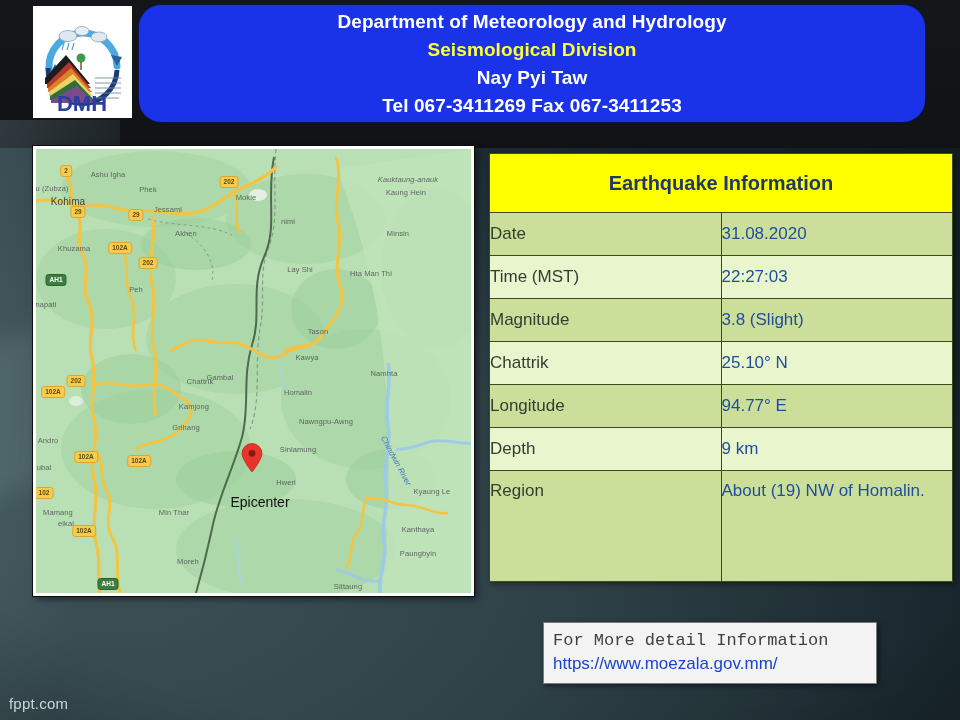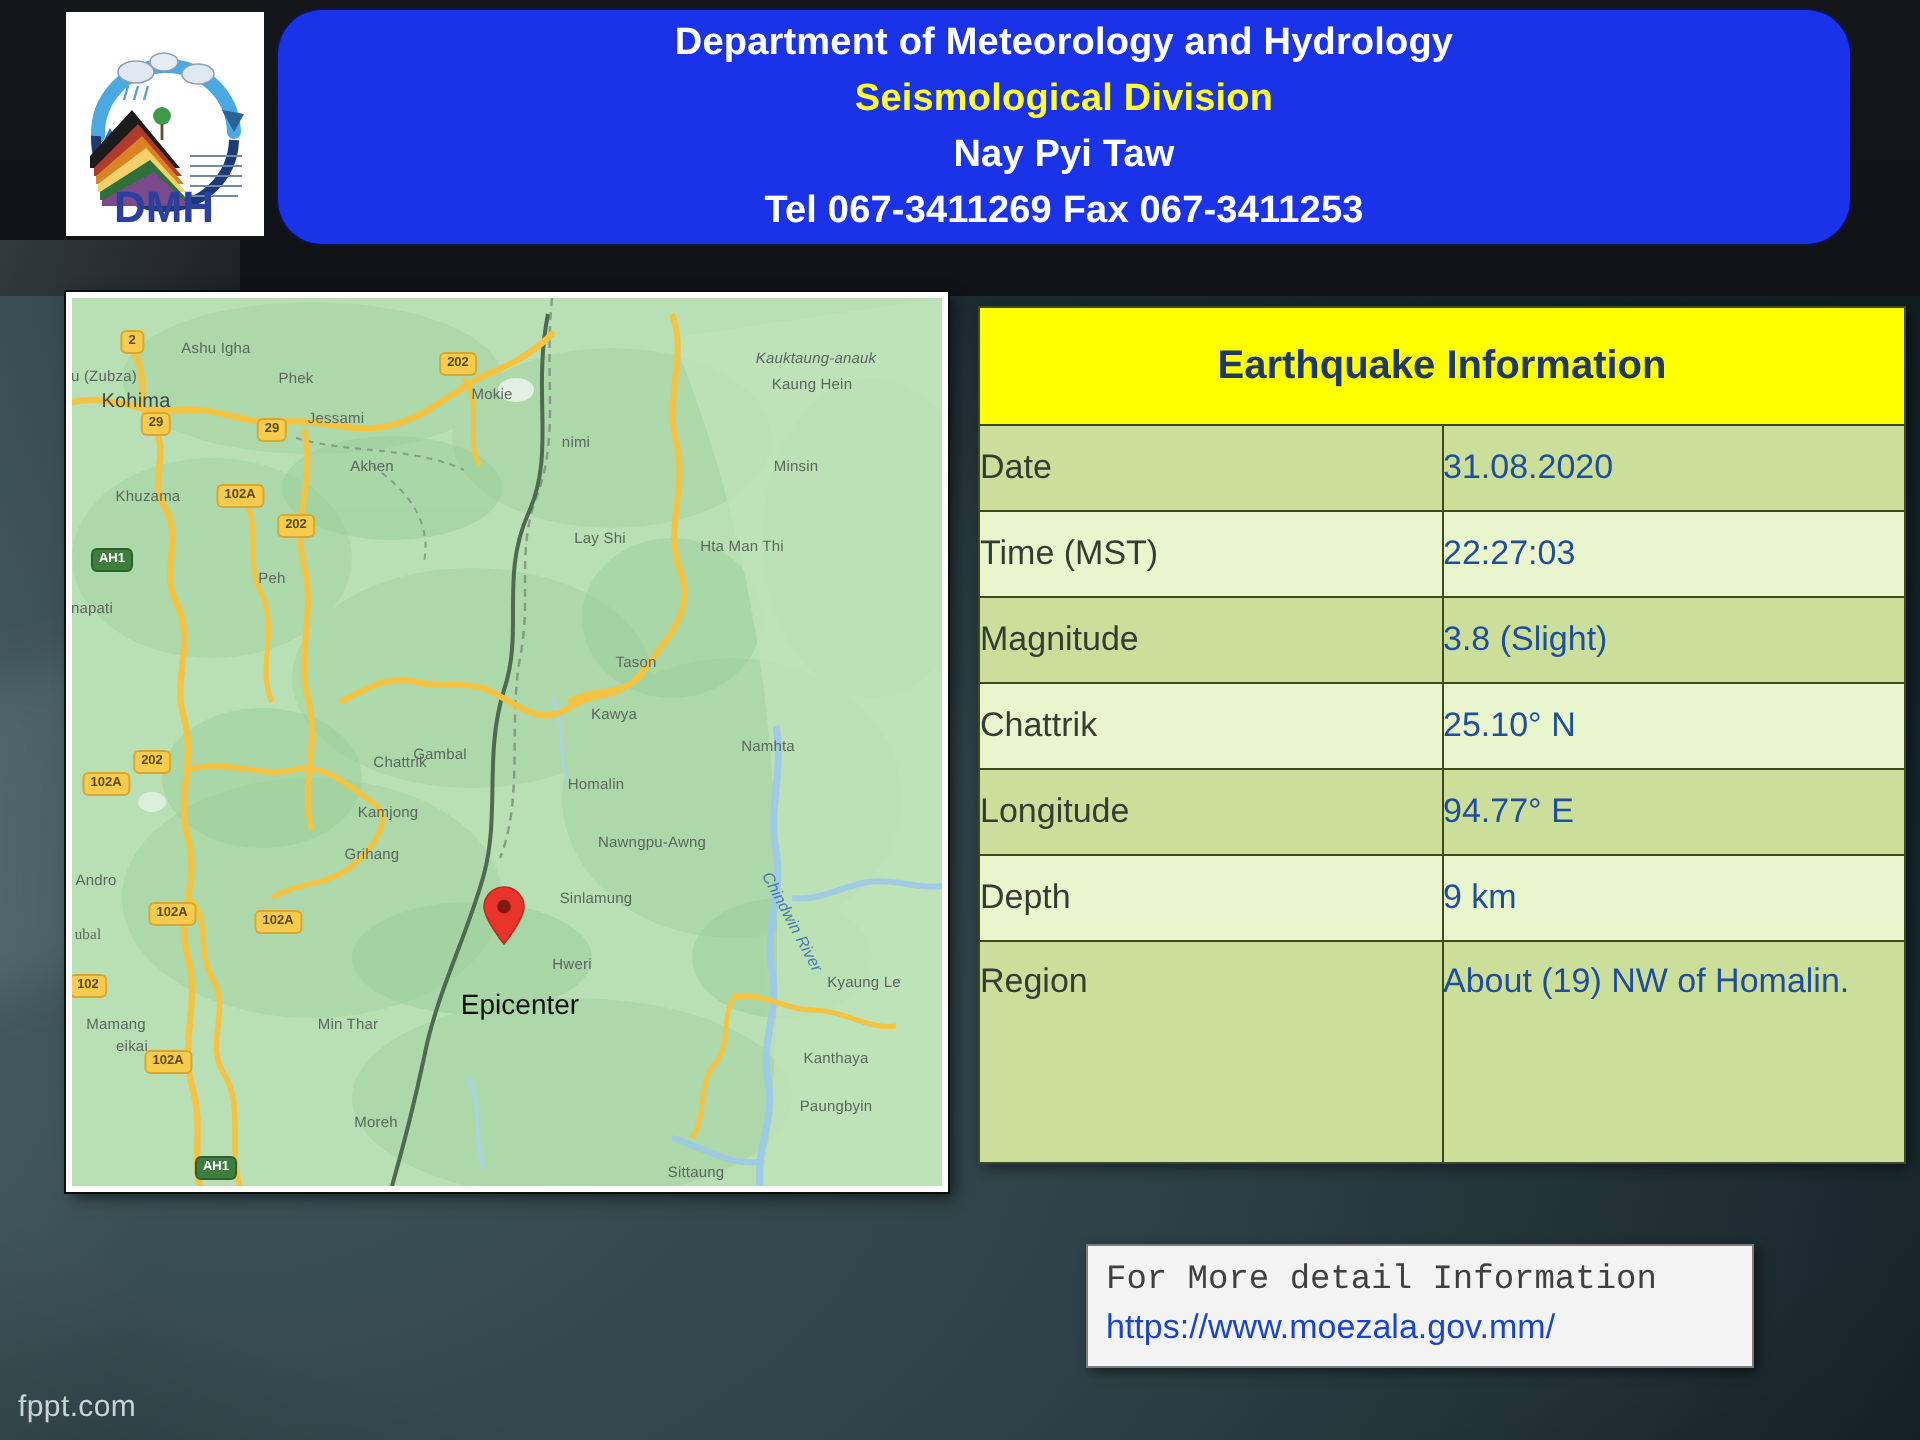--- a/index.html
+++ b/index.html
@@ -399,21 +399,21 @@
           <div class="map-label" style="left: 258px; top: 208px; margin-left: 13px;">Kawya</div>
           <div class="map-label" style="left: 348px; top: 224px;">Namhta</div>
           <div class="map-label" style="left: 262px; top: 243px;">Homalin</div>
           <div class="map-label" style="left: 290px; top: 272px;">Nawngpu-Awng</div>
           <div class="map-label" style="left: 184px; top: 228px;">Gambal</div>
           <div class="map-label" style="left: 164px; top: 232px;">Chattrik</div>
           <div class="map-label" style="left: 158px; top: 257px;">Kamjong</div>
           <div class="map-label" style="left: 150px; top: 278px;">Grihang</div>
           <div class="map-label" style="left: 262px; top: 300px;">Sinlamung</div>
           <div class="map-label" style="left: 12px; top: 291px;">Andro</div>
-          <div class="map-label" style="left: 8px; top: 318px; font-family: Liberation Serif, serif;">ubal</div>
+          <div class="map-label" style="left: 8px; top: 318px;">ubal</div>
           <div class="map-label" style="left: 22px; top: 363px;">Mamang</div>
           <div class="map-label" style="left: 14px; top: 374px; margin-left: 16px;">eikai</div>
           <div class="map-label" style="left: 138px; top: 363px;">Min Thar</div>
           <div class="map-label" style="left: 250px; top: 333px;">Hweri</div>
           <div class="map-label" style="left: 396px; top: 342px;">Kyaung Le</div>
           <div class="map-label" style="left: 382px; top: 380px;">Kanthaya</div>
           <div class="map-label" style="left: 152px; top: 412px;">Moreh</div>
           <div class="map-label" style="left: 382px; top: 404px;">Paungbyin</div>
           <div class="map-label" style="left: 312px; top: 437px;">Sittaung</div>
           <div class="map-label" style="left: 10px; top: 155px;">napati</div>

